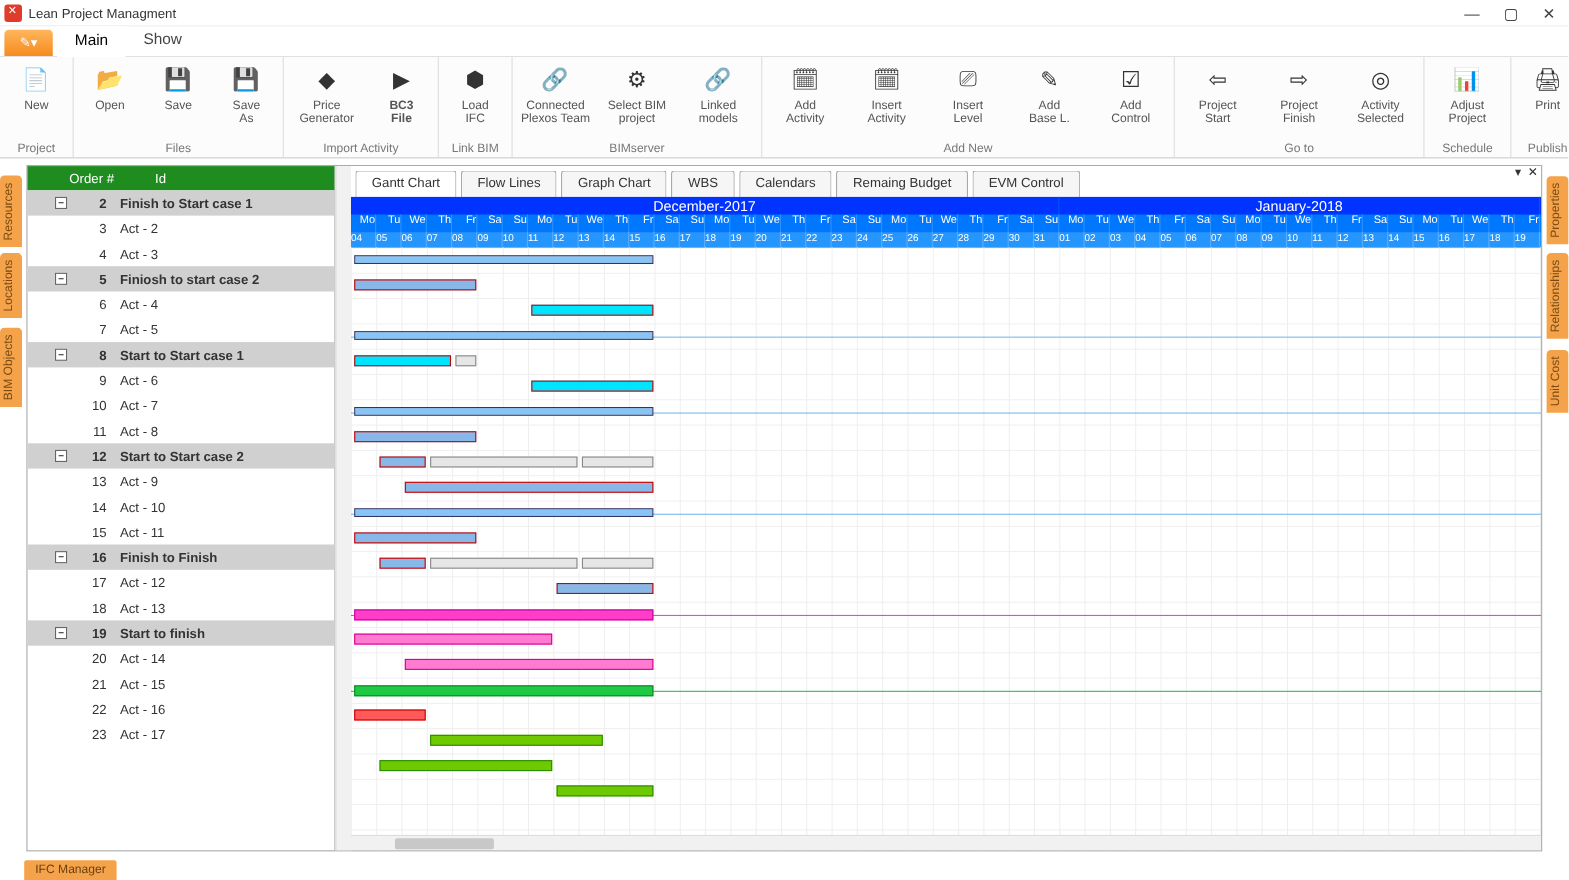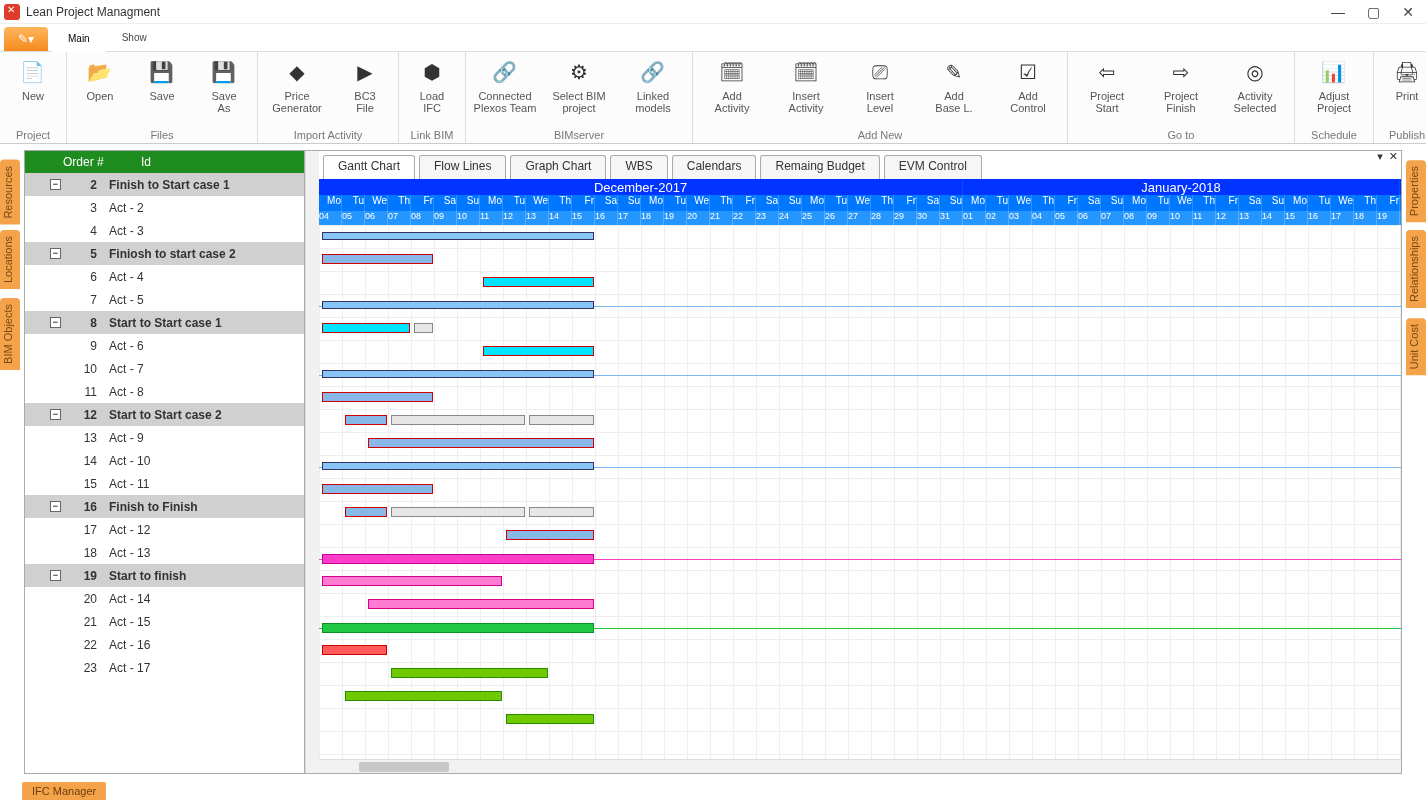--- a/index.html
+++ b/index.html
@@ -8,21 +8,21 @@
   
   .titlebar { height: 24px; display: flex; align-items: center; padding: 0 4px; background: #fff; border-bottom: 1px solid #eee; }
   .titlebar .appicon { width: 16px; height: 16px; background: #e03c2c; border-radius: 3px; position: relative; margin-right: 6px; }
   .titlebar .appicon::after { content: "✕"; color: #fff; font-size: 10px; position: absolute; top: 0; left: 3px; }
   .titlebar .wnd-btns { margin-left: auto; display: flex; gap: 22px; font-size: 14px; color: #444; padding-right: 8px; }
   .titlebar .wnd-btns span { cursor: pointer; }
 
   
   .menutabs { height: 28px; display: flex; align-items: flex-end; border-bottom: 1px solid #ddd; }
   .menubadge { width: 44px; height: 24px; background: linear-gradient(#ffb65c,#f58b1f); border-radius: 4px 4px 0 0; margin: 0 4px; display:flex;align-items:center;justify-content:center; color:#fff; font-size:12px;}
-  .menutab { padding: 4px 16px 6px; font-size: 10px; color: #444; border-bottom: 2px solid transparent; cursor: pointer; }
+  .menutab { padding: 4px 16px 6px; font-size: 14px; color: #444; border-bottom: 2px solid transparent; cursor: pointer; }
   .menutab.active { border-bottom: 2px solid #fff; background: #fff; position: relative; top: 1px; color: #000; }
 
   
   .ribbon { height: 92px; display: flex; border-bottom: 1px solid #ccc; background: #fcfcfc; }
   .rgroup { display: flex; flex-direction: column; border-right: 1px solid #ddd; padding: 2px 6px 0; }
   .rgroup .items { display: flex; flex: 1; gap: 8px; align-items: flex-start; }
   .rgroup .glabel { font-size: 11px; color: #777; text-align: center; padding: 2px 0 2px; }
   .ritem { display: flex; flex-direction: column; align-items: center; width: 54px; cursor: pointer; padding-top: 4px; text-align:center;}
   .ritem.w { width: 66px; }
   .ritem .ic { width: 32px; height: 28px; display:flex;align-items:center;justify-content:center; font-size:20px; }
@@ -134,21 +134,21 @@
     </div>
     <div class="rgroup">
       <div class="items">
         <div class="ritem w">
           <div class="ic">◆</div>
           <div class="lbl" style="white-space: pre;">Price
 Generator</div>
         </div>
         <div class="ritem">
           <div class="ic">▶</div>
-          <div class="lbl" style="white-space: pre;">BC3
+          <div class="lbl" style="white-space: pre; font-weight: bold;">BC3
 File</div>
         </div>
       </div>
       <div class="glabel">Import Activity</div>
     </div>
     <div class="rgroup">
       <div class="items">
         <div class="ritem">
           <div class="ic">⬢</div>
           <div class="lbl" style="white-space: pre;">Load

